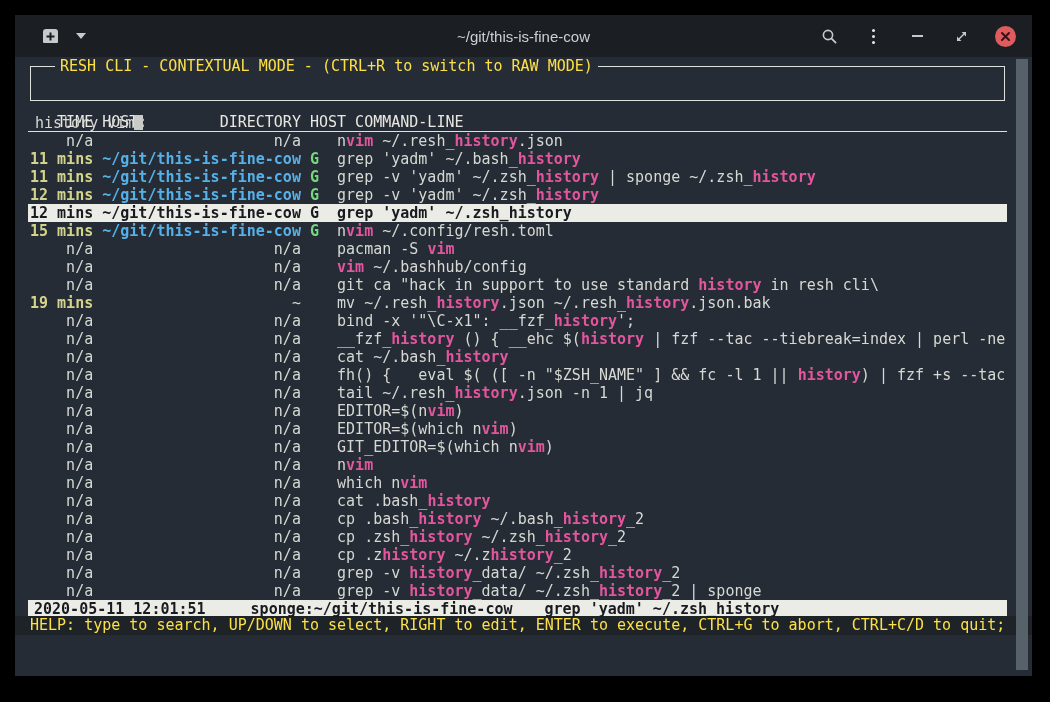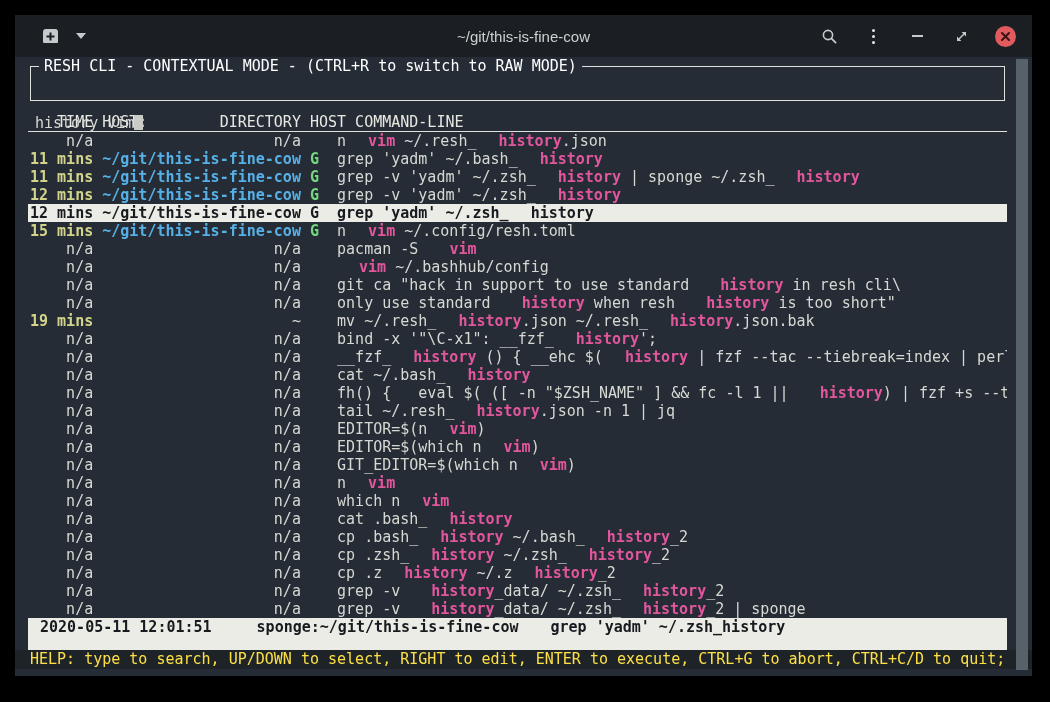--- a/index.html
+++ b/index.html
@@ -35,37 +35,37 @@
   .tb-right{margin-left:auto;display:flex;align-items:center;gap:24px;padding-right:16px;}
   .tb-btn{background:none;border:none;display:flex;align-items:center;justify-content:center;width:20px;height:20px;cursor:default;}
   .kebab{width:3px;height:3px;border-radius:50%;background:#e3e5e6;box-shadow:0 -6px 0 #e3e5e6,0 6px 0 #e3e5e6;display:inline-block;}
   .minbar{width:11px;height:2px;background:var(--icon);display:inline-block;}
   .closebtn{width:21px;height:21px;border-radius:50%;background:var(--close-red);display:flex;align-items:center;justify-content:center;border:none;}
 
   
   .terminal{position:relative;height:619px;padding:9px 0 0 13px;font-size:15px;line-height:18px;color:var(--fg);overflow:hidden;}
 
   .search-box{position:relative;width:975px;height:35px;margin-left:2px;border:1px solid var(--border-light);}
-  .box-title{position:absolute;top:-10px;left:8px;padding:0 5px;background:var(--terminal-bg);color:#ffffff;white-space:pre;}
+  .box-title{position:absolute;top:-10px;left:24px;padding:0 5px;background:var(--terminal-bg);color:#fde047;white-space:pre;}
   .query-line{padding:7px 0 0 4px;white-space:pre;margin-top:40px;}
   .cursor{display:inline-block;width:9px;height:15px;background:#c9ccc6;vertical-align:-2px;}
 
   .thead{margin-top:12px;width:979px;padding-left:2px;white-space:pre;color:#e8e8e3;border-bottom:1px solid var(--border-light);height:19px;}
 
   .tbody{width:979px;}
   .trow{white-space:pre;overflow:hidden;height:18px;padding-left:2px;}
   .trow.selected{background:var(--selected-bg);color:var(--selected-fg);font-weight:700;}
   .trow.selected span{color:inherit !important;font-weight:700;}
   .c-time.known{color:var(--yellow);font-weight:bold;}
   .c-dir.ctx{color:var(--blue);font-weight:700;}
   .c-flag{color:var(--green);font-weight:700;}
-  .match{color:var(--pink);font-weight:700;margin-left:22px;}
+  .match{color:var(--pink);font-weight:700;}
 
-  .statusbar{width:979px;height:32px;background:var(--selected-bg);color:var(--selected-fg);
-    font-weight:700;white-space:pre;padding-left:12px;display:flex;}
+  .statusbar{width:979px;height:16px;background:var(--selected-bg);color:var(--selected-fg);
+    font-weight:700;white-space:pre;padding-left:6px;display:flex;}
   .sb-datetime{margin-right:45px;}
   .sb-hostdir{margin-right:32px;}
 
   .helpline{margin-left:-13px;width:1017px;height:19px;background:var(--help-bg);color:#fde047;white-space:pre;padding-left:15px;overflow:hidden;}
 
   .scrollbar{position:absolute;right:4px;top:2px;bottom:6px;width:12px;background:var(--scrollbar);}
 </style>
 </head>
 <body>
 
@@ -126,21 +126,20 @@
     <div class="tbody">
         <div class="trow"><span class="c-time">    n/a</span> <span class="c-dir">                   n/a</span> <span class="c-flag"> </span>  <span class="c-cmd">n<span class="match">vim</span> ~/.resh_<span class="match">history</span>.json</span></div>
         <div class="trow"><span class="c-time known">11 mins</span> <span class="c-dir ctx">~/git/this-is-fine-cow</span> <span class="c-flag">G</span>  <span class="c-cmd">grep 'yadm' ~/.bash_<span class="match">history</span></span></div>
         <div class="trow"><span class="c-time known">11 mins</span> <span class="c-dir ctx">~/git/this-is-fine-cow</span> <span class="c-flag">G</span>  <span class="c-cmd">grep -v 'yadm' ~/.zsh_<span class="match">history</span> | sponge ~/.zsh_<span class="match">history</span></span></div>
         <div class="trow"><span class="c-time known">12 mins</span> <span class="c-dir ctx">~/git/this-is-fine-cow</span> <span class="c-flag">G</span>  <span class="c-cmd">grep -v 'yadm' ~/.zsh_<span class="match">history</span></span></div>
         <div class="trow selected"><span class="c-time known">12 mins</span> <span class="c-dir ctx">~/git/this-is-fine-cow</span> <span class="c-flag">G</span>  <span class="c-cmd">grep 'yadm' ~/.zsh_<span class="match">history</span></span></div>
         <div class="trow"><span class="c-time known">15 mins</span> <span class="c-dir ctx">~/git/this-is-fine-cow</span> <span class="c-flag">G</span>  <span class="c-cmd">n<span class="match">vim</span> ~/.config/resh.toml</span></div>
         <div class="trow"><span class="c-time">    n/a</span> <span class="c-dir">                   n/a</span> <span class="c-flag"> </span>  <span class="c-cmd">pacman -S <span class="match">vim</span></span></div>
         <div class="trow"><span class="c-time">    n/a</span> <span class="c-dir">                   n/a</span> <span class="c-flag"> </span>  <span class="c-cmd"><span class="match">vim</span> ~/.bashhub/config</span></div>
         <div class="trow"><span class="c-time">    n/a</span> <span class="c-dir">                   n/a</span> <span class="c-flag"> </span>  <span class="c-cmd">git ca "hack in support to use standard <span class="match">history</span> in resh cli\</span></div>
-        <div class="trow"><span class="c-time">    n/a</span> <span class="c-dir">                   n/a</span> <span class="c-flag"> </span>  <span class="c-cmd">only use standard <span class="match">history</span> when resh <span class="match">history</span> is too short"</span></div>
         <div class="trow"><span class="c-time known">19 mins</span> <span class="c-dir">                     ~</span> <span class="c-flag"> </span>  <span class="c-cmd">mv ~/.resh_<span class="match">history</span>.json ~/.resh_<span class="match">history</span>.json.bak</span></div>
         <div class="trow"><span class="c-time">    n/a</span> <span class="c-dir">                   n/a</span> <span class="c-flag"> </span>  <span class="c-cmd">bind -x '"\C-x1": __fzf_<span class="match">history</span>';</span></div>
         <div class="trow"><span class="c-time">    n/a</span> <span class="c-dir">                   n/a</span> <span class="c-flag"> </span>  <span class="c-cmd">__fzf_<span class="match">history</span> () { __ehc $(<span class="match">history</span> | fzf --tac --tiebreak=index | perl -ne</span></div>
         <div class="trow"><span class="c-time">    n/a</span> <span class="c-dir">                   n/a</span> <span class="c-flag"> </span>  <span class="c-cmd">cat ~/.bash_<span class="match">history</span></span></div>
         <div class="trow"><span class="c-time">    n/a</span> <span class="c-dir">                   n/a</span> <span class="c-flag"> </span>  <span class="c-cmd">fh() {   eval $( ([ -n "$ZSH_NAME" ] &amp;&amp; fc -l 1 || <span class="match">history</span>) | fzf +s --tac</span></div>
         <div class="trow"><span class="c-time">    n/a</span> <span class="c-dir">                   n/a</span> <span class="c-flag"> </span>  <span class="c-cmd">tail ~/.resh_<span class="match">history</span>.json -n 1 | jq</span></div>
         <div class="trow"><span class="c-time">    n/a</span> <span class="c-dir">                   n/a</span> <span class="c-flag"> </span>  <span class="c-cmd">EDITOR=$(n<span class="match">vim</span>)</span></div>
         <div class="trow"><span class="c-time">    n/a</span> <span class="c-dir">                   n/a</span> <span class="c-flag"> </span>  <span class="c-cmd">EDITOR=$(which n<span class="match">vim</span>)</span></div>
         <div class="trow"><span class="c-time">    n/a</span> <span class="c-dir">                   n/a</span> <span class="c-flag"> </span>  <span class="c-cmd">GIT_EDITOR=$(which n<span class="match">vim</span>)</span></div>
         <div class="trow"><span class="c-time">    n/a</span> <span class="c-dir">                   n/a</span> <span class="c-flag"> </span>  <span class="c-cmd">n<span class="match">vim</span></span></div>

